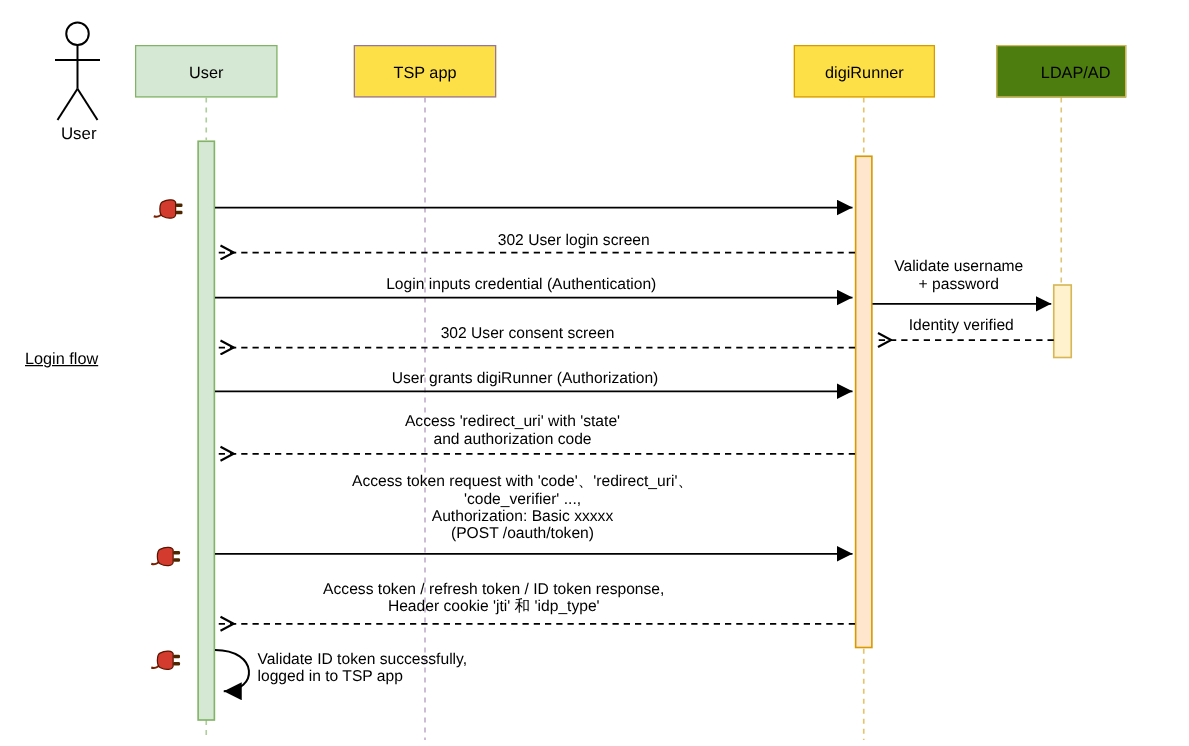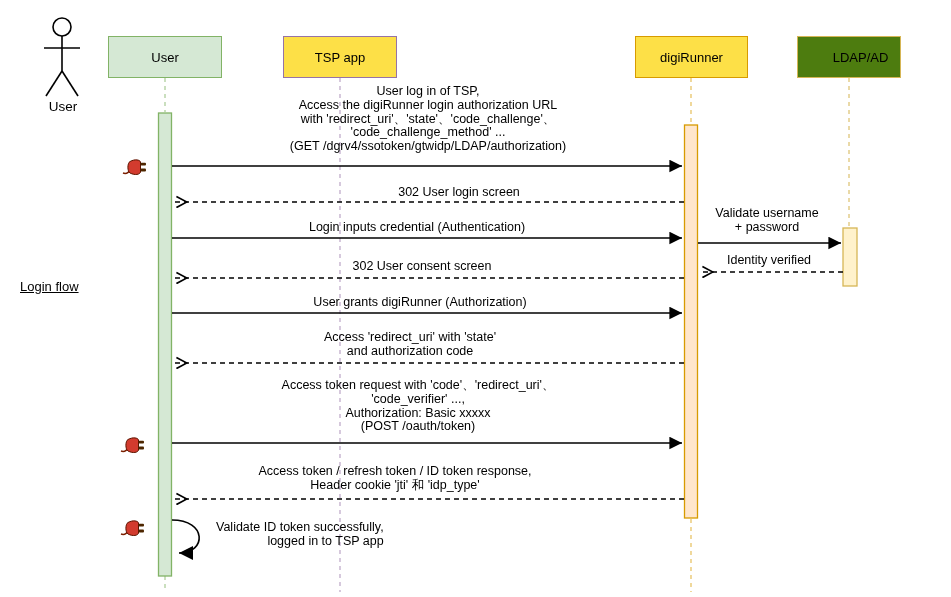--- a/index.html
+++ b/index.html
@@ -18,21 +18,21 @@
   .pbox-digi{left:635px;width:113px;background:#fde047;border-color:#d79b00;}
   .pbox-ldap{left:797px;width:104px;background:#4d7c0f;border-color:#d6b656;padding-left:23px;}
   .actor-label{
     position:absolute;left:30px;top:99px;width:66px;text-align:center;font-size:13.5px;
   }
   .flow-title{position:absolute;left:20px;top:279px;font-size:13px;text-decoration:underline;}
   .msg{
     position:absolute;font-size:12.5px;line-height:13.8px;white-space:pre-line;
     text-align:center;transform:translateX(-50%);
   }
-  .msg-left{transform:none;text-align:right;margin-left:10px;}
+  .msg-left{transform:none;text-align:left;}
 </style>
 </head>
 <body>
 
 <div class="stage">
 
   <svg class="layer" viewBox="0 0 951 597" xmlns="http://www.w3.org/2000/svg">
     <defs>
       <marker id="ah-solid" markerWidth="11" markerHeight="10" refX="9" refY="4.5" orient="auto">
         <path d="M0,0 L9,4.5 L0,9 Z" fill="#000"></path>
@@ -107,25 +107,20 @@
   </div>
   <div class="pbox pbox-digi">
     <span>digiRunner</span>
   </div>
   <div class="pbox pbox-ldap">
     <span>LDAP/AD</span>
   </div>
 
   <div class="flow-title">Login flow</div>
 
-  <div class="msg" style="left:428px;top:85px;">User log in of TSP,
-Access the digiRunner login authorization URL
-with 'redirect_uri'、'state'、'code_challenge'、
-'code_challenge_method' ...
-(GET /dgrv4/ssotoken/gtwidp/LDAP/authorization)</div>
   <div class="msg" style="left:424px;top:186px;margin-left:35px;">302 User login screen</div>
   <div class="msg" style="left:417px;top:221px;">Login inputs credential (Authentication)</div>
   <div class="msg" style="left:767px;top:207px;">Validate username
 + password</div>
   <div class="msg" style="left:769px;top:254px;">Identity verified</div>
   <div class="msg" style="left:422px;top:260px;">302 User consent screen</div>
   <div class="msg" style="left:420px;top:296px;">User grants digiRunner (Authorization)</div>
   <div class="msg" style="left:410px;top:331px;">Access 'redirect_uri' with 'state'
 and authorization code</div>
   <div class="msg" style="left:418px;top:379px;">Access token request with 'code'、'redirect_uri'、

